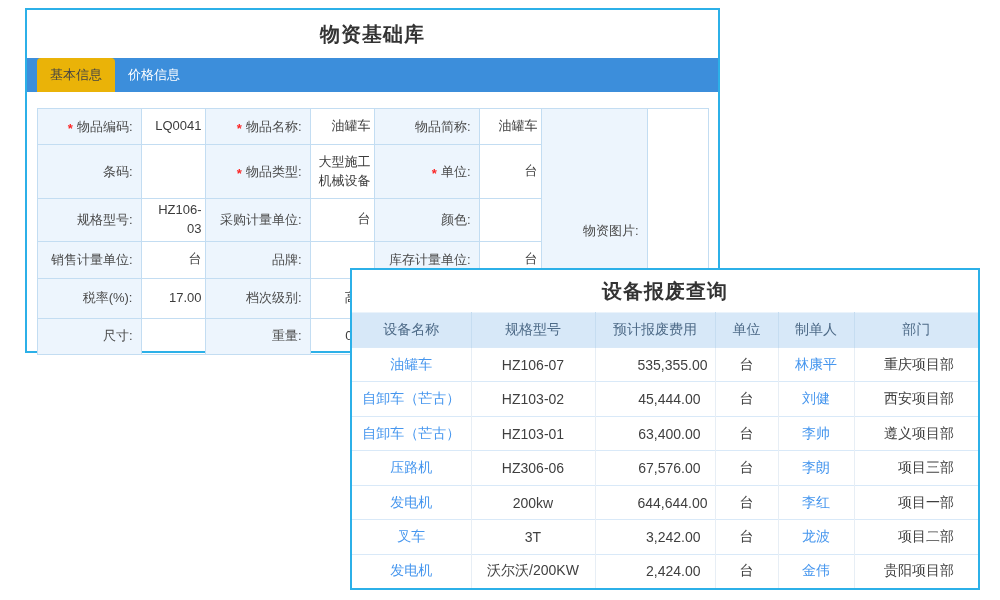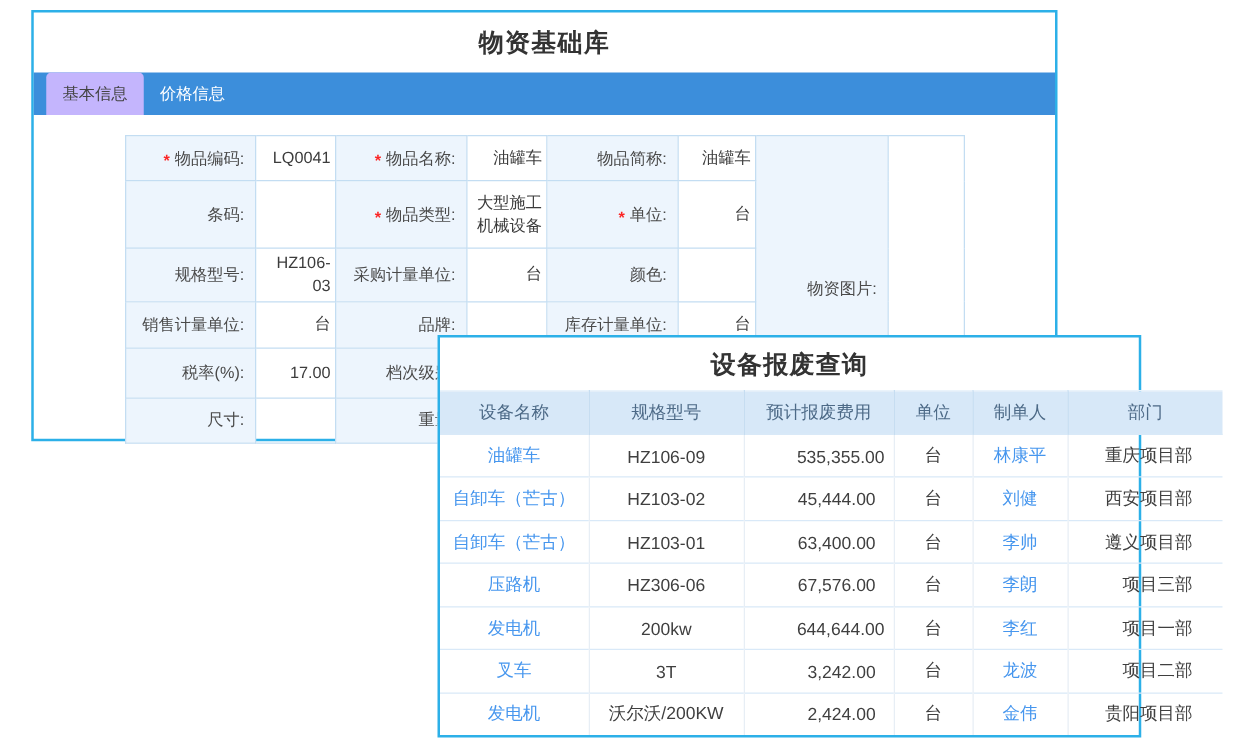--- a/index.html
+++ b/index.html
@@ -11,30 +11,30 @@
     --head-text:#4d6a87;
     --link:#4696ee;
     --dark:#3c3c3c;
   }
   html,body{margin:0;padding:0;}
   body{
     width:1000px;height:600px;position:relative;background:#fff;overflow:hidden;
     font-family:"Liberation Sans","DejaVu Sans",sans-serif;color:var(--dark);
   }
   .panel{position:absolute;background:#fff;border:2px solid var(--border-cyan);box-sizing:border-box;}
-  #base-panel{left:25px;top:8px;width:821px;height:345px;z-index:1;}
-  #scrap-panel{left:350px;top:268px;width:563px;height:322px;z-index:2;}
+  #base-panel{left:25px;top:8px;width:695px;height:345px;z-index:1;}
+  #scrap-panel{left:350px;top:268px;width:630px;height:322px;z-index:2;}
 
   .panel-title{height:48px;display:flex;align-items:center;justify-content:center;
     font-size:20px;font-weight:bold;color:#333;letter-spacing:1px;}
   #scrap-panel .panel-title{height:42px;}
 
   .tabbar{height:34px;background:var(--tab-blue);display:flex;align-items:stretch;}
   .tab{line-height:34px;padding:0 13px;font-size:13px;color:#fff;cursor:pointer;white-space:nowrap;}
-  .tab.active{background:#c4b5fd;color:#444;border-radius:4px 4px 0 0;margin-left:10px;}
+  .tab.active{background:#eab308;color:#444;border-radius:4px 4px 0 0;margin-left:10px;}
 
   .form-table{border-collapse:collapse;table-layout:fixed;margin:16px auto 0;width:671px;font-size:13px;}
   .form-table td{border:1px solid var(--form-border);overflow:hidden;margin-top:27px;}
   .form-table td.lbl{background:var(--label-bg);text-align:right;padding:2px 8px 2px 2px;color:#4a4a4a;}
   .form-table td.val{text-align:right;padding:2px 3px 2px 6px;color:var(--dark);line-height:1.45;}
   .form-table td.req::before{content:"*";color:#fb2525;font-weight:bold;margin-right:4px;
     display:inline-block;transform:translateY(2px);}
   .form-table tr:nth-child(1){height:36px;}
   .form-table tr:nth-child(2){height:54px;}
   .form-table tr:nth-child(3){height:40px;}
@@ -147,21 +147,21 @@
           <th>规格型号</th>
           <th>预计报废费用</th>
           <th>单位</th>
           <th>制单人</th>
           <th>部门</th>
         </tr>
     </thead>
     <tbody>
         <tr>
           <td class="link">油罐车</td>
-          <td>HZ106-09</td>
+          <td>HZ106-07</td>
           <td class="num">535,355.00</td>
           <td>台</td>
           <td class="link">林康平</td>
           <td class="dept">重庆项目部</td>
         </tr>
         <tr>
           <td class="link">自卸车（芒古）</td>
           <td>HZ103-02</td>
           <td class="num">45,444.00</td>
           <td>台</td>

